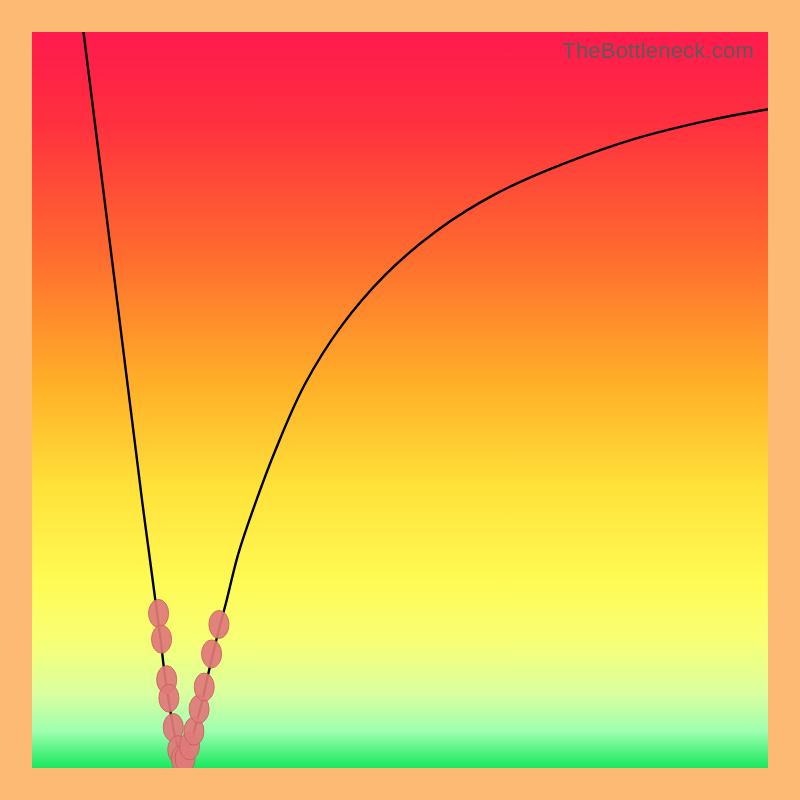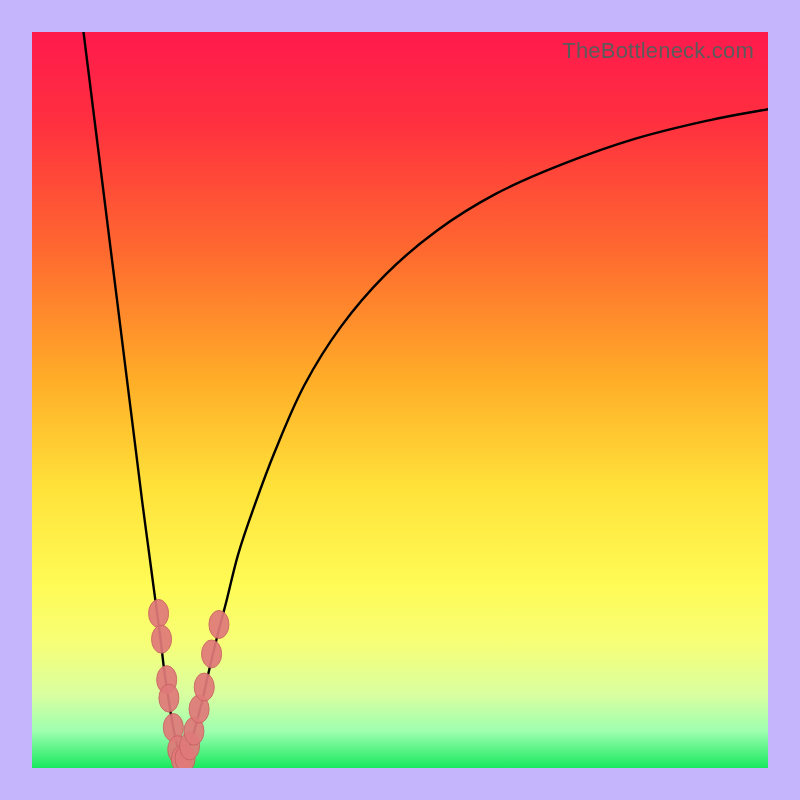--- a/index.html
+++ b/index.html
@@ -10,21 +10,21 @@
     overflow: hidden;
     background: #000;
     font-family: Arial, Helvetica, sans-serif;
   }
   .frame {
     position: absolute;
     left: 0;
     top: 0;
     width: 800px;
     height: 800px;
-    background: #c4b5fd;
+    background: #fdba74;
   }
   .plot-area {
     position: absolute;
     left: 32px;
     top: 32px;
     width: 736px;
     height: 736px;
     overflow: hidden;
   }
   .gradient {

